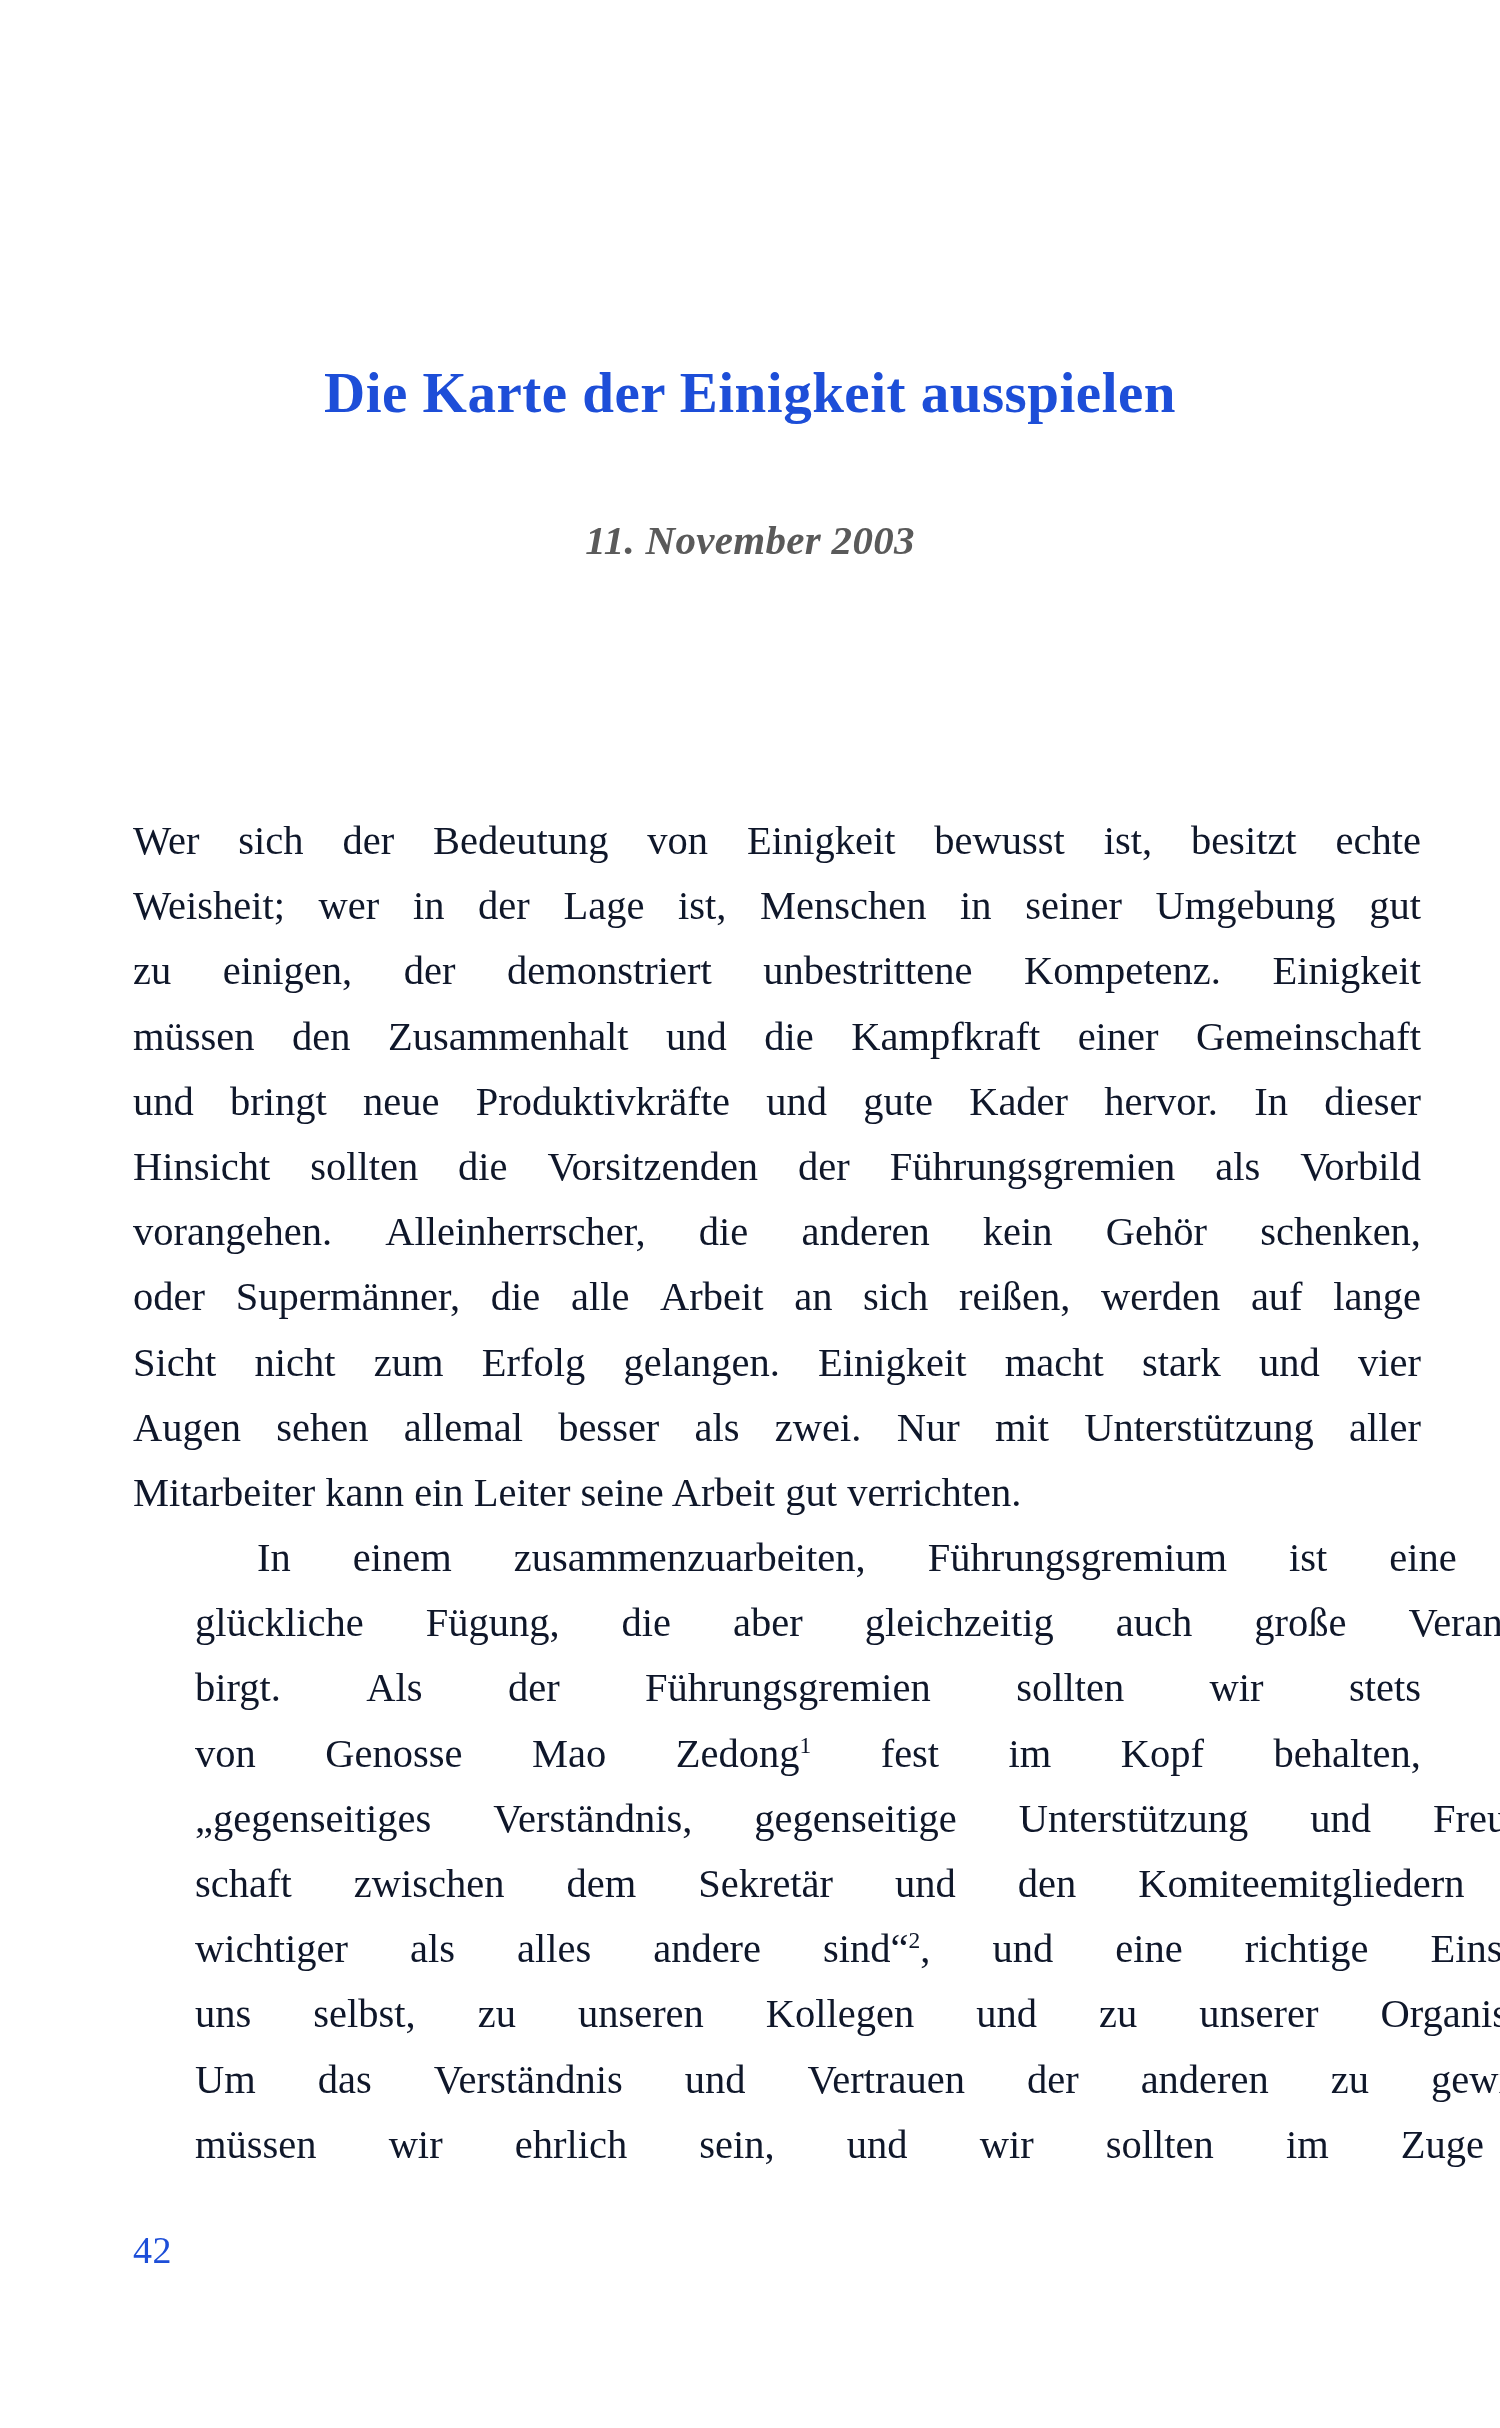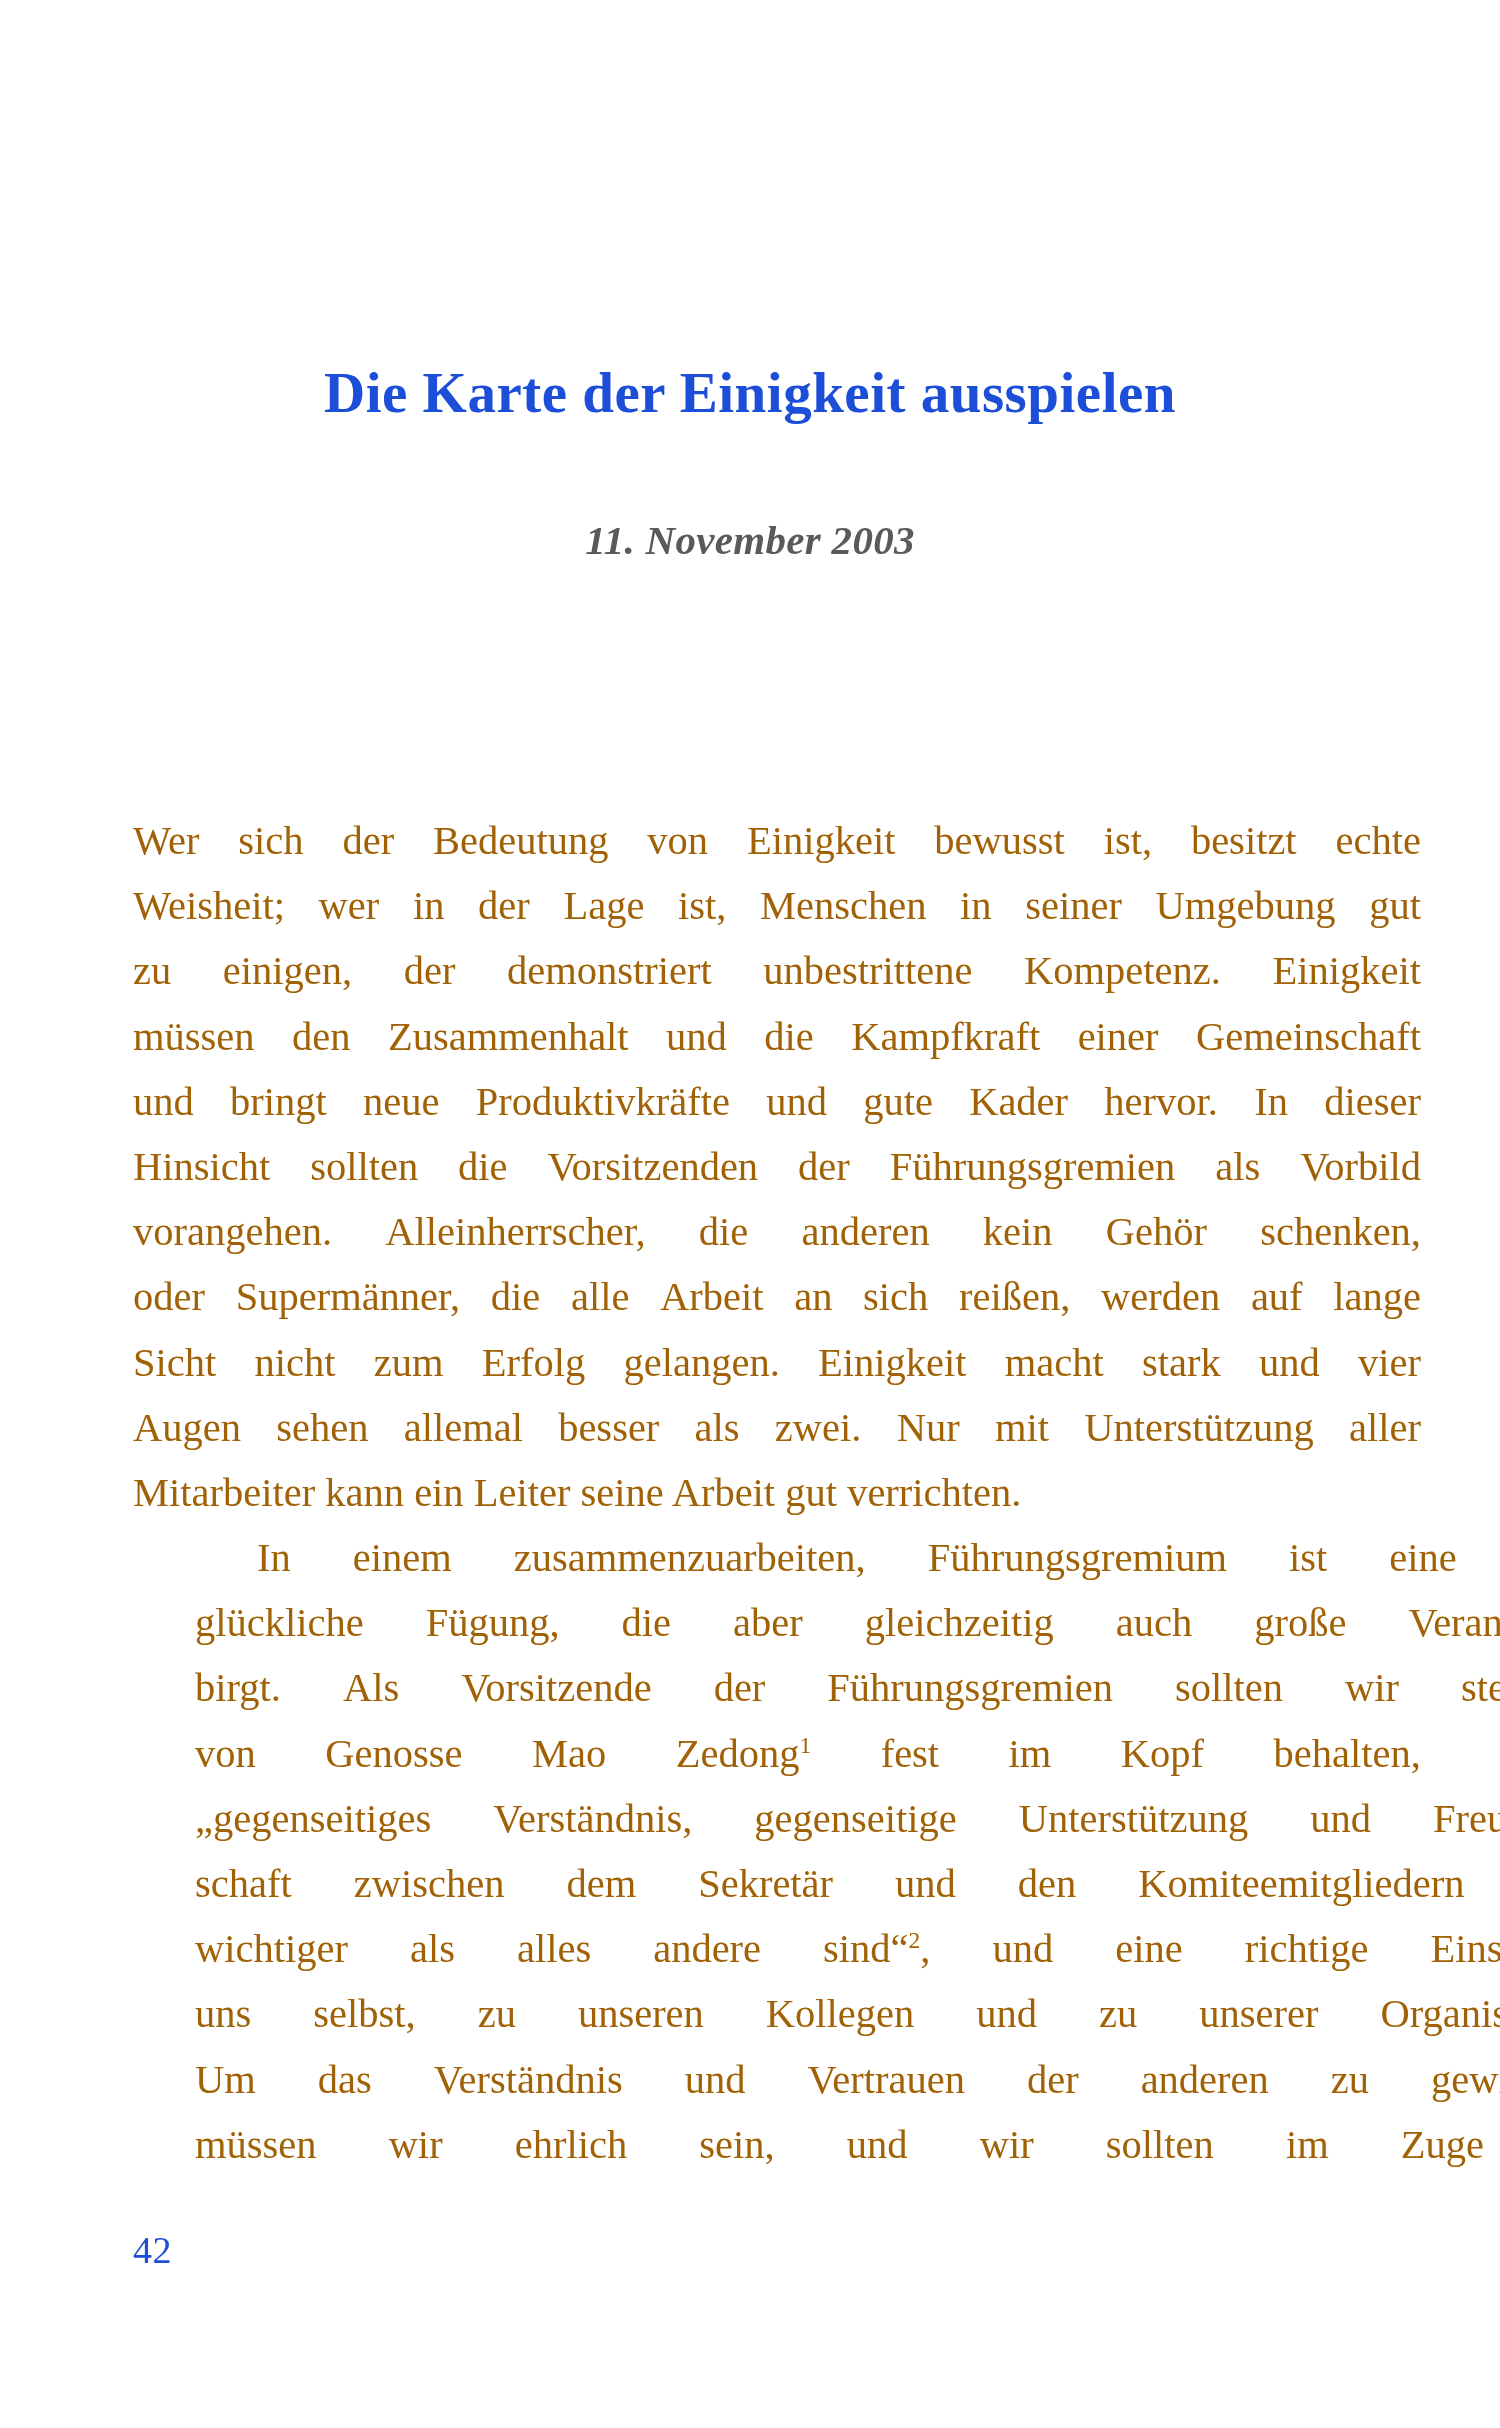--- a/index.html
+++ b/index.html
@@ -60,21 +60,21 @@
     position: absolute;
     left: 133px;
     top: 808px;
     width: 1288px;
   }
 
   .para {
     margin: 0;
     font-size: 40.5px;
     line-height: 65.2px;
-    color: #a16207;
+    color: #0f172a;
     text-align: justify;
     text-align-last: left;
     -webkit-hyphens: none;
     hyphens: none;
     word-spacing: 0px;
   }
   .para.indented {
     text-indent: 62px;
   }
 
@@ -139,21 +139,21 @@
         <div class="line"><span class="w">Hinsicht</span><span class="w">sollten</span><span class="w">die</span><span class="w">Vorsitzenden</span><span class="w">der</span><span class="w">Führungsgremien</span><span class="w">als</span><span class="w">Vorbild</span></div>
         <div class="line"><span class="w">vorangehen.</span><span class="w">Alleinherrscher,</span><span class="w">die</span><span class="w">anderen</span><span class="w">kein</span><span class="w">Gehör</span><span class="w">schenken,</span></div>
         <div class="line"><span class="w">oder</span><span class="w">Supermänner,</span><span class="w">die</span><span class="w">alle</span><span class="w">Arbeit</span><span class="w">an</span><span class="w">sich</span><span class="w">reißen,</span><span class="w">werden</span><span class="w">auf</span><span class="w">lange</span></div>
         <div class="line"><span class="w">Sicht</span><span class="w">nicht</span><span class="w">zum</span><span class="w">Erfolg</span><span class="w">gelangen.</span><span class="w">Einigkeit</span><span class="w">macht</span><span class="w">stark</span><span class="w">und</span><span class="w">vier</span></div>
         <div class="line"><span class="w">Augen</span><span class="w">sehen</span><span class="w">allemal</span><span class="w">besser</span><span class="w">als</span><span class="w">zwei.</span><span class="w">Nur</span><span class="w">mit</span><span class="w">Unterstützung</span><span class="w">aller</span></div>
         <div class="line last"><span class="w">Mitarbeiter kann ein Leiter seine Arbeit gut verrichten.</span></div>
       </div>
       <div class="para indented">
         <div class="line indent-first"><span class="w">In</span><span class="w">einem</span><span class="w">zusammenzuarbeiten,</span><span class="w">Führungsgremium</span><span class="w">ist</span><span class="w">eine</span></div>
         <div class="line"><span class="w">glückliche</span><span class="w">Fügung,</span><span class="w">die</span><span class="w">aber</span><span class="w">gleichzeitig</span><span class="w">auch</span><span class="w">große</span><span class="w">Verantwortung</span></div>
-        <div class="line"><span class="w">birgt.</span><span class="w">Als</span><span class="w">Vorsitzende</span><span class="w">der</span><span class="w">Führungsgremien</span><span class="w">sollten</span><span class="w">wir</span><span class="w">stets</span></div>
+        <div class="line"><span class="w">birgt.</span><span class="w">Als</span><span class="w">der</span><span class="w">Führungsgremien</span><span class="w">sollten</span><span class="w">wir</span><span class="w">stets</span></div>
         <div class="line"><span class="w">von</span><span class="w">Genosse</span><span class="w">Mao</span><span class="w">Zedong<sup>1</sup></span><span class="w">fest</span><span class="w">im</span><span class="w">Kopf</span><span class="w">behalten,</span></div>
         <div class="line"><span class="w">„gegenseitiges</span><span class="w">Verständnis,</span><span class="w">gegenseitige</span><span class="w">Unterstützung</span><span class="w">und</span><span class="w">Freund-</span></div>
         <div class="line"><span class="w">schaft</span><span class="w">zwischen</span><span class="w">dem</span><span class="w">Sekretär</span><span class="w">und</span><span class="w">den</span><span class="w">Komiteemitgliedern</span><span class="w">[…]</span></div>
         <div class="line"><span class="w">wichtiger</span><span class="w">als</span><span class="w">alles</span><span class="w">andere</span><span class="w">sind“<sup>2</sup>,</span><span class="w">und</span><span class="w">eine</span><span class="w">richtige</span><span class="w">Einstellung</span></div>
         <div class="line"><span class="w">uns</span><span class="w">selbst,</span><span class="w">zu</span><span class="w">unseren</span><span class="w">Kollegen</span><span class="w">und</span><span class="w">zu</span><span class="w">unserer</span><span class="w">Organisation</span></div>
         <div class="line"><span class="w">Um</span><span class="w">das</span><span class="w">Verständnis</span><span class="w">und</span><span class="w">Vertrauen</span><span class="w">der</span><span class="w">anderen</span><span class="w">zu</span><span class="w">gewinnen,</span></div>
         <div class="line last"><span class="w">müssen </span><span class="w">wir </span><span class="w">ehrlich </span><span class="w">sein, </span><span class="w">und </span><span class="w">wir </span><span class="w">sollten </span><span class="w">im </span><span class="w">Zuge </span><span class="w">der </span></div>
       </div>
     </div>
 

